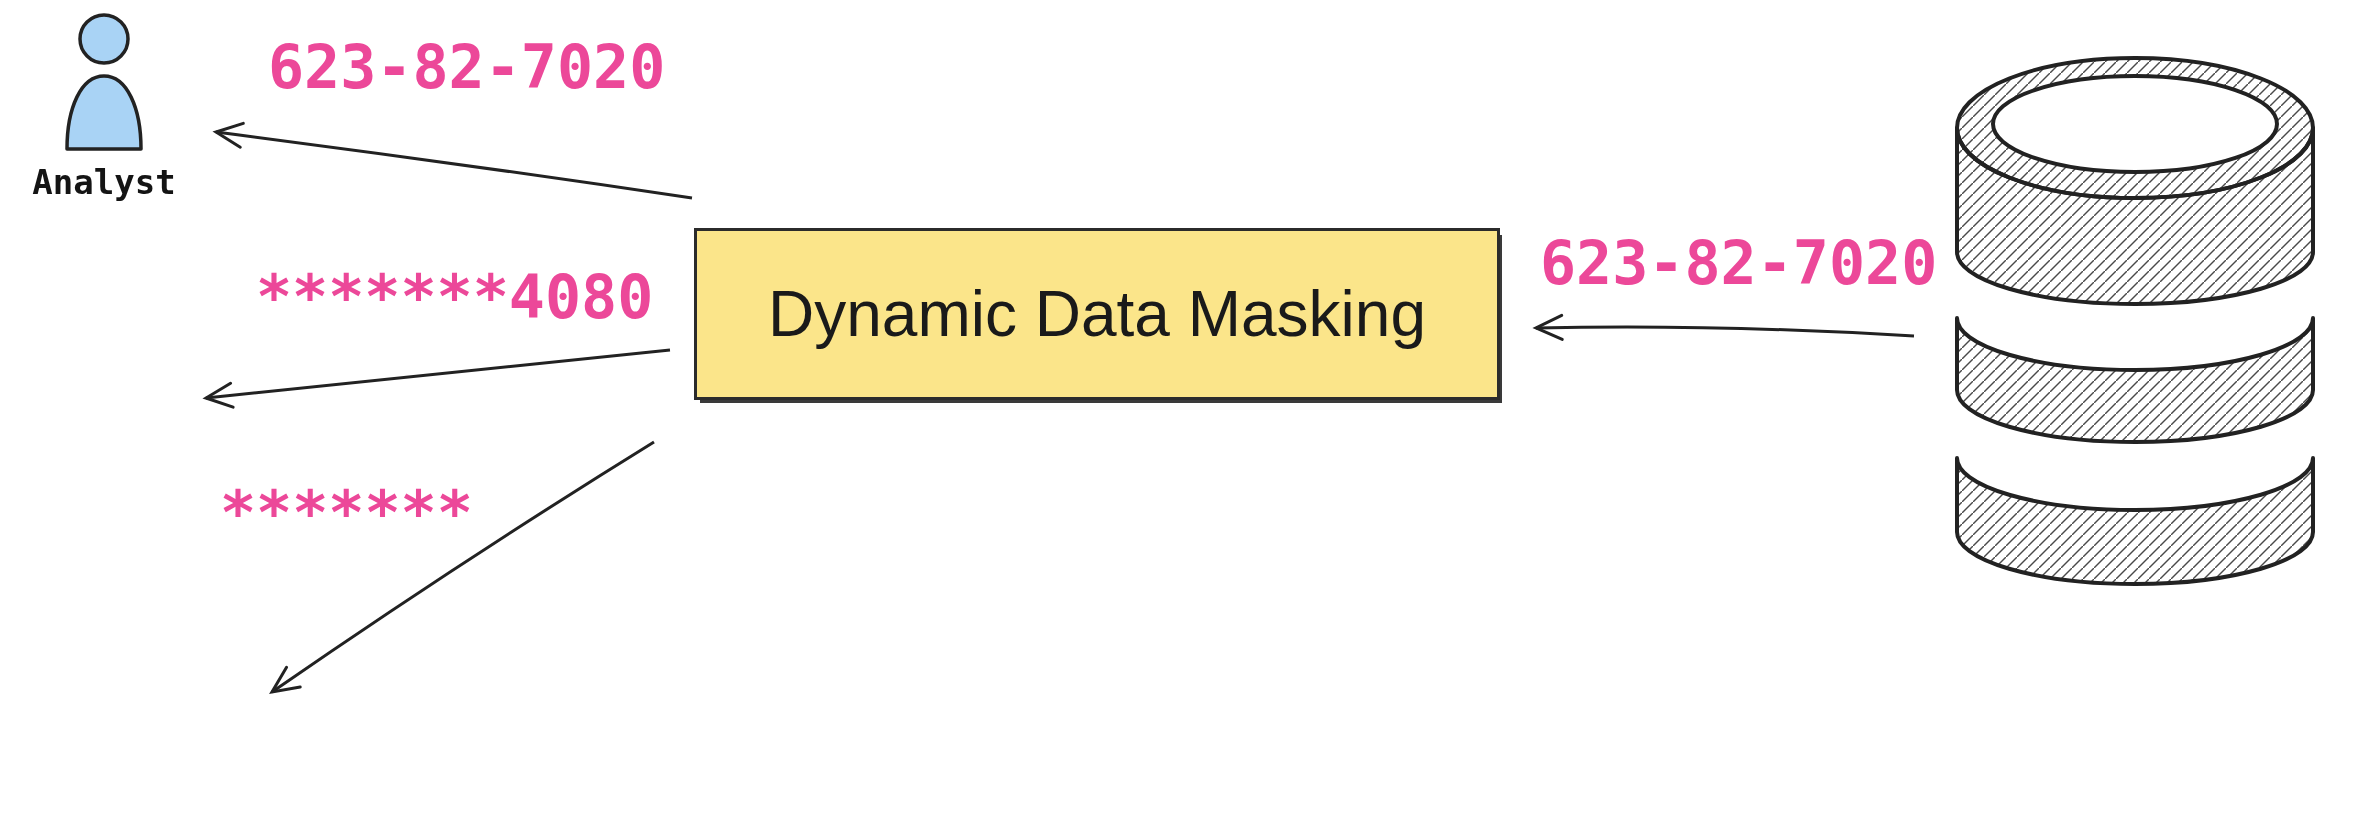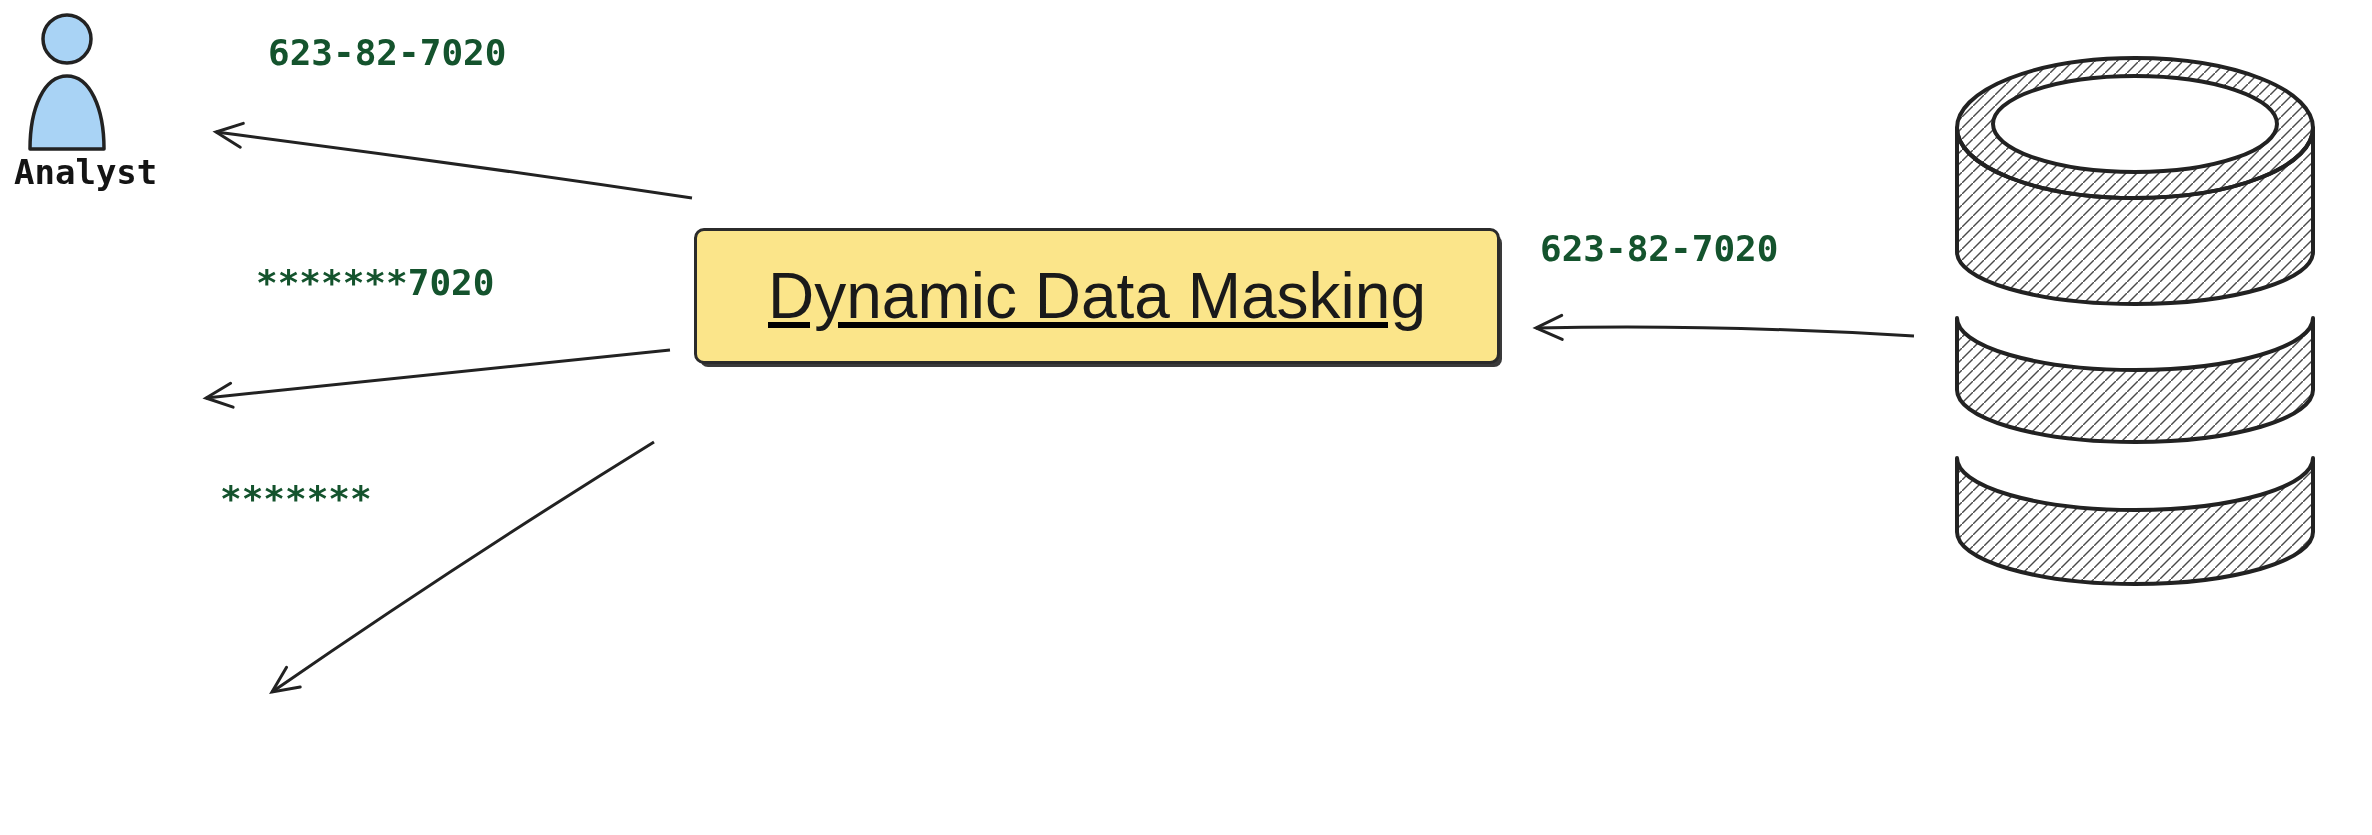--- a/index.html
+++ b/index.html
@@ -6,37 +6,36 @@
   html,body { background:#ffffff; }
   .canvas {
     position:relative; width:2372px; height:835px;
     background:#ffffff; overflow:hidden;
     font-family:"DejaVu Sans Mono", monospace;
   }
   .overlay { position:absolute; left:0; top:0; width:2372px; height:835px; pointer-events:none; }
   .mono-value {
     position:absolute;
     font-family:"DejaVu Sans Mono", monospace;
-    font-weight:bold; font-size:36px; color:#14532d;
+    font-weight:bold; font-size:60px; color:#ec4899;
     white-space:nowrap;
   }
   .person-wrap {
     position:absolute; width:180px;
-    display:flex; flex-direction:column; align-items:flex-start; 
+    display:flex; flex-direction:column; align-items:center; gap:10px;
   }
   .person-label {
     font-family:"DejaVu Sans Mono", monospace;
     font-weight:bold; font-size:34px; color:#141414; white-space:nowrap;
   }
   .masking-box {
-    position:absolute; left:694px; top:228px; width:806px; height:136px;
+    position:absolute; left:694px; top:228px; width:806px; height:172px;
     display:flex; align-items:center; justify-content:center;
-    border:3px solid #2b2b2b; border-radius:10px;
+    border:3px solid #2b2b2b; border-radius:0;
     box-shadow:4px 5px 0 -2px #3a3a3a;
-    text-decoration:underline;
   }
   .masking-box-label {
     font-family:"Liberation Sans", sans-serif;
     font-size:64px; color:#1a1a1a; white-space:nowrap;
   }
   .abs-svg { position:absolute; }
 </style>
 </head>
 <body>
 
@@ -59,21 +58,21 @@
       <circle cx="53" cy="27" r="24" stroke="#222" stroke-width="3.5" fill="#A9D3F5"></circle>
       <path d="M 16,137 C 16,96 30,64 53,64 C 76,64 90,96 90,137 Z" stroke="#222" stroke-width="3.5" stroke-linejoin="round" fill="#A9D3F5"></path>
     </svg>
     <div class="person-label">Analyst</div>
   </div>
 
 
 
   <div class="mono-value" style="left:268px; top:32px">623-82-7020</div>
 
-  <div class="mono-value" style="left:256px; top:262px">*******7020</div>
+  <div class="mono-value" style="left:256px; top:262px">*******4080</div>
 
   <div class="mono-value" style="left:220px; top:478px">*******</div>
 
   <div class="mono-value" style="left:1540px; top:228px">623-82-7020</div>
 
   <div class="masking-box" style="background: rgb(251, 229, 138);">
     <span class="masking-box-label">Dynamic Data Masking</span>
   </div>
 
   <svg class="abs-svg" style="left:1940px; top:40px" width="392" height="576" viewBox="0 0 392 576">

